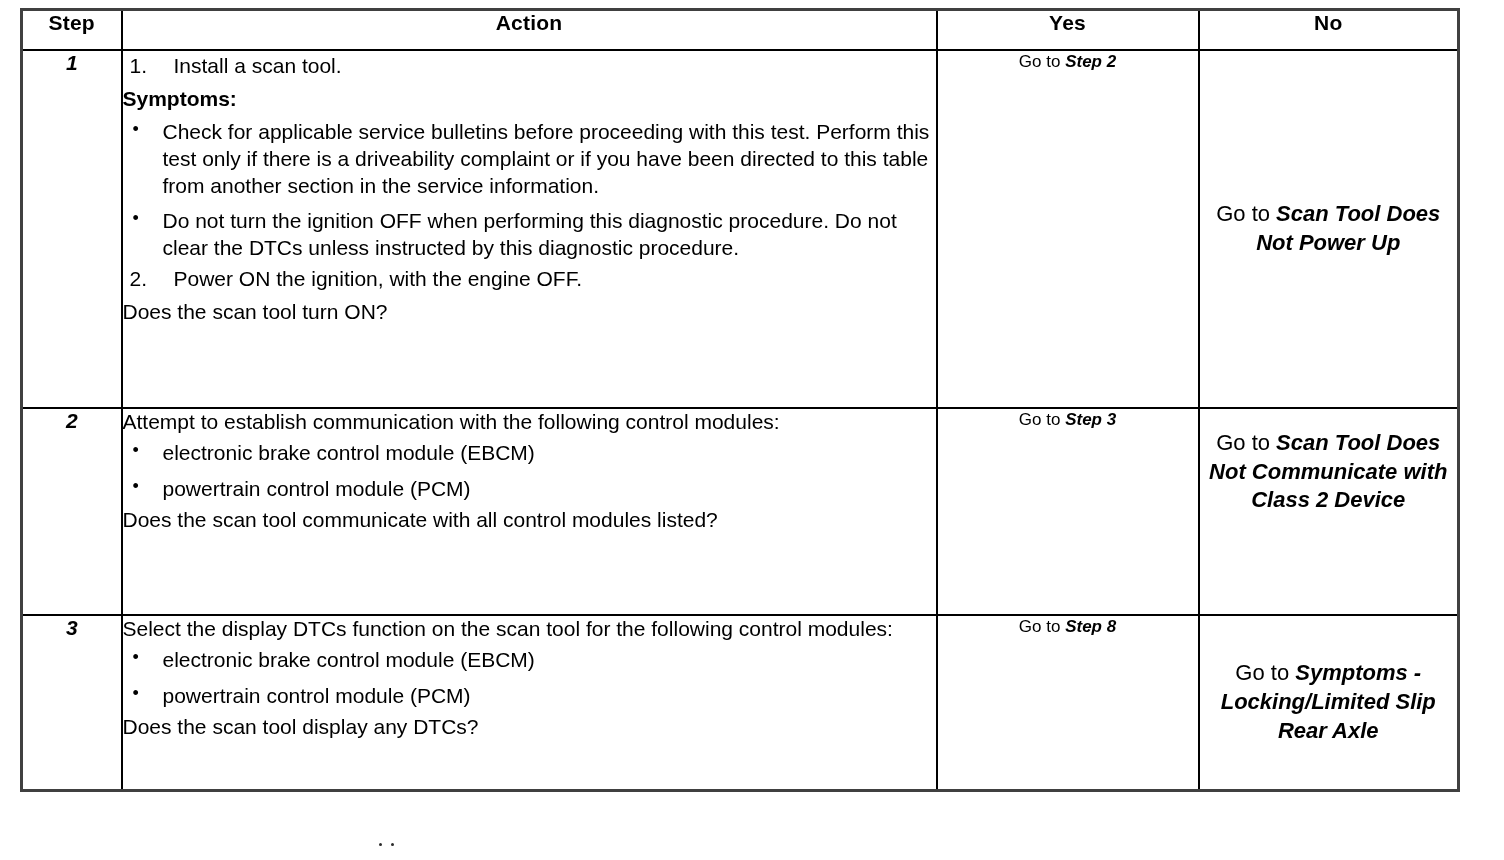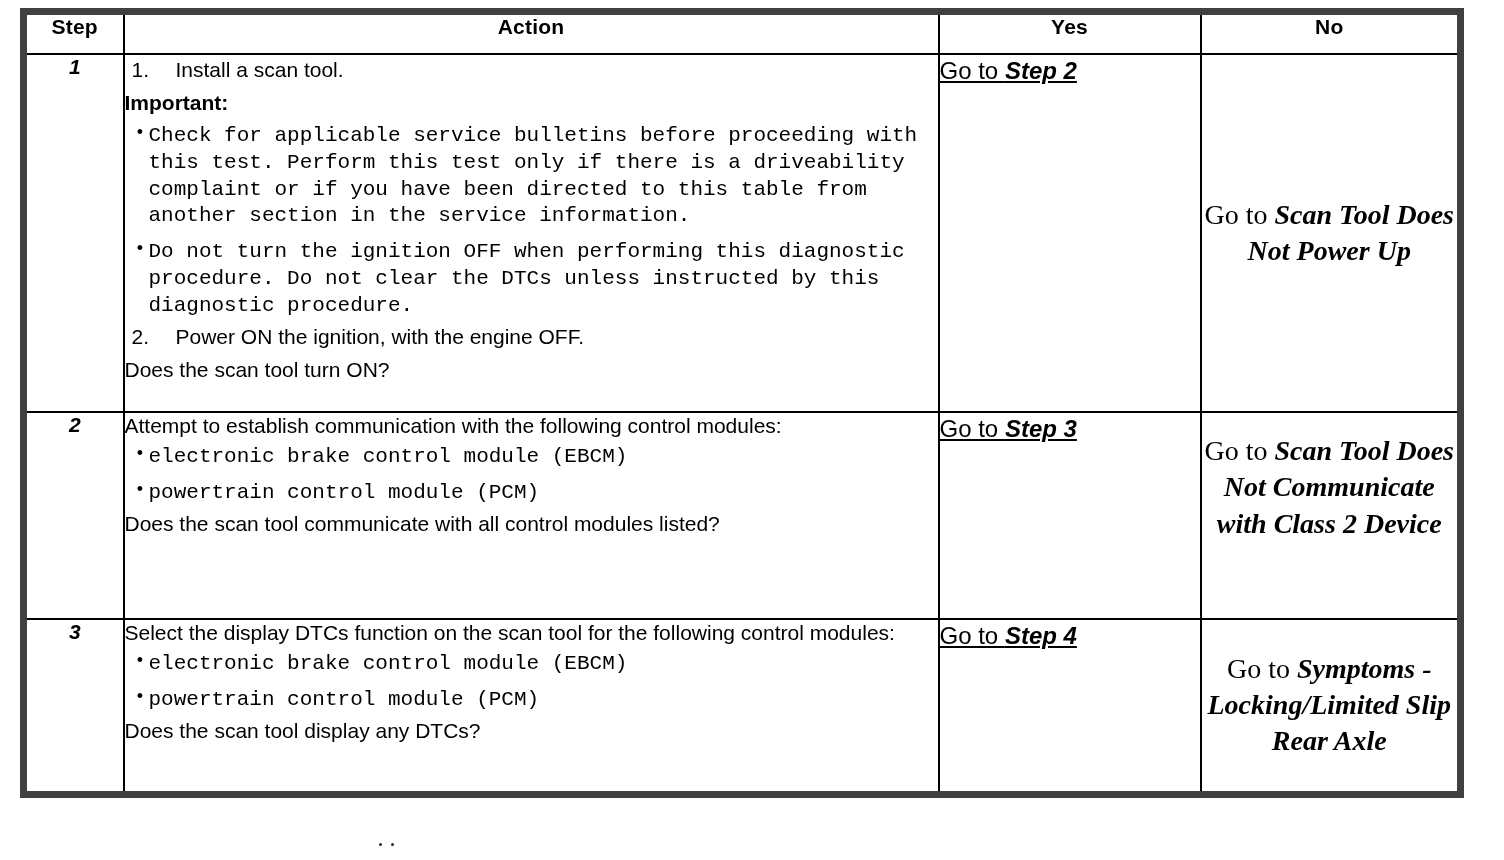--- a/index.html
+++ b/index.html
@@ -37,21 +37,21 @@
 
   table.diag td, table.diag th {
     border: 2px solid #000000;
     padding: 0;
     vertical-align: top;
     background: #ffffff;
   }
 
   
   table.diag {
-    border: 7px solid #404040;
+    border: 3px solid #404040;
   }
 
   col.c-step  { width: 100px; }
   col.c-act   { width: 815px; }
   col.c-yes   { width: 262px; }
   col.c-no    { width: 260px; }
 
   
   .hdr-cell {
     height: 38px;
@@ -91,55 +91,52 @@
     font-weight: bold;
     margin: 4px 0 6px 0;
   }
   .action-cell ul.bullets {
     list-style: none;
     margin: 0 0 4px 0;
     padding: 0;
   }
   .action-cell ul.bullets li {
     position: relative;
-    padding-left: 24px;
+    padding-left: 40px;
     margin-bottom: 9px;
     line-height: 1.28;
-    font-family: Liberation Mono, monospace;
   }
   .action-cell ul.bullets li:last-child { margin-bottom: 4px; }
   .action-cell ul.bullets li::before {
     content: "\2022";
     position: absolute;
     left: 10px;
     top: -1px;
     font-size: 18px;
   }
   .action-cell .lead {
     margin: 0 0 4px 0;
   }
   .action-cell .question {
     margin: 4px 12px 0 0;
   }
 
   
   .yes-cell {
-    text-align: left;
-    font-size: 24px;
+    text-align: center;
+    font-size: 17px;
     line-height: 1.3;
     vertical-align: bottom;
     padding: 0 8px 16px 8px;
-    text-decoration: underline;
   }
   .no-cell {
     text-align: center;
-    font-size: 28px;
+    font-size: 22px;
     line-height: 1.3;
     padding: 0 10px;
-    font-family: Liberation Serif, serif;
   }
   .no-cell.top    { vertical-align: top;    padding-top: 20px; }
   .no-cell.middle { vertical-align: middle; }
 
   em.ref {
     font-style: italic;
     font-weight: bold;
   }
 
   
@@ -175,21 +172,21 @@
 
     <tbody>
 
       <tr style="height: 358px;">
 
         <td class="step-cell">1</td>
 
         <td class="action-cell">
           <div class="num-item"><span class="num">1.</span><span>Install a scan tool.</span></div>
 
-          <div class="important">Important:</div>
+          <div class="important">Symptoms:</div>
 
           <ul class="bullets">
             <li>Check for applicable service bulletins before proceeding with this test. Perform this test only if there is a driveability complaint or if you have been directed to this table from another section in the service information.</li>
             <li>Do not turn the ignition OFF when performing this diagnostic procedure. Do not clear the DTCs unless instructed by this diagnostic procedure.</li>
           </ul>
 
           <div class="num-item"><span class="num">2.</span><span>Power ON the ignition, with the engine OFF.</span></div>
 
           <div class="question">Does the scan tool turn ON?</div>
         </td>
@@ -236,21 +233,21 @@
 
           <ul class="bullets">
             <li>electronic brake control module (EBCM)</li>
             <li>powertrain control module (PCM)</li>
           </ul>
 
           <div class="question">Does the scan tool display any DTCs?</div>
         </td>
 
         <td class="yes-cell">
-          <span>Go to </span><em class="ref">Step 4</em>
+          <span>Go to </span><em class="ref">Step 8</em>
         </td>
 
         <td class="no-cell middle">
           <span>Go to </span><em class="ref">Symptoms - Locking/Limited Slip Rear Axle</em>
         </td>
       </tr>
 
     </tbody>
   </table>
 

